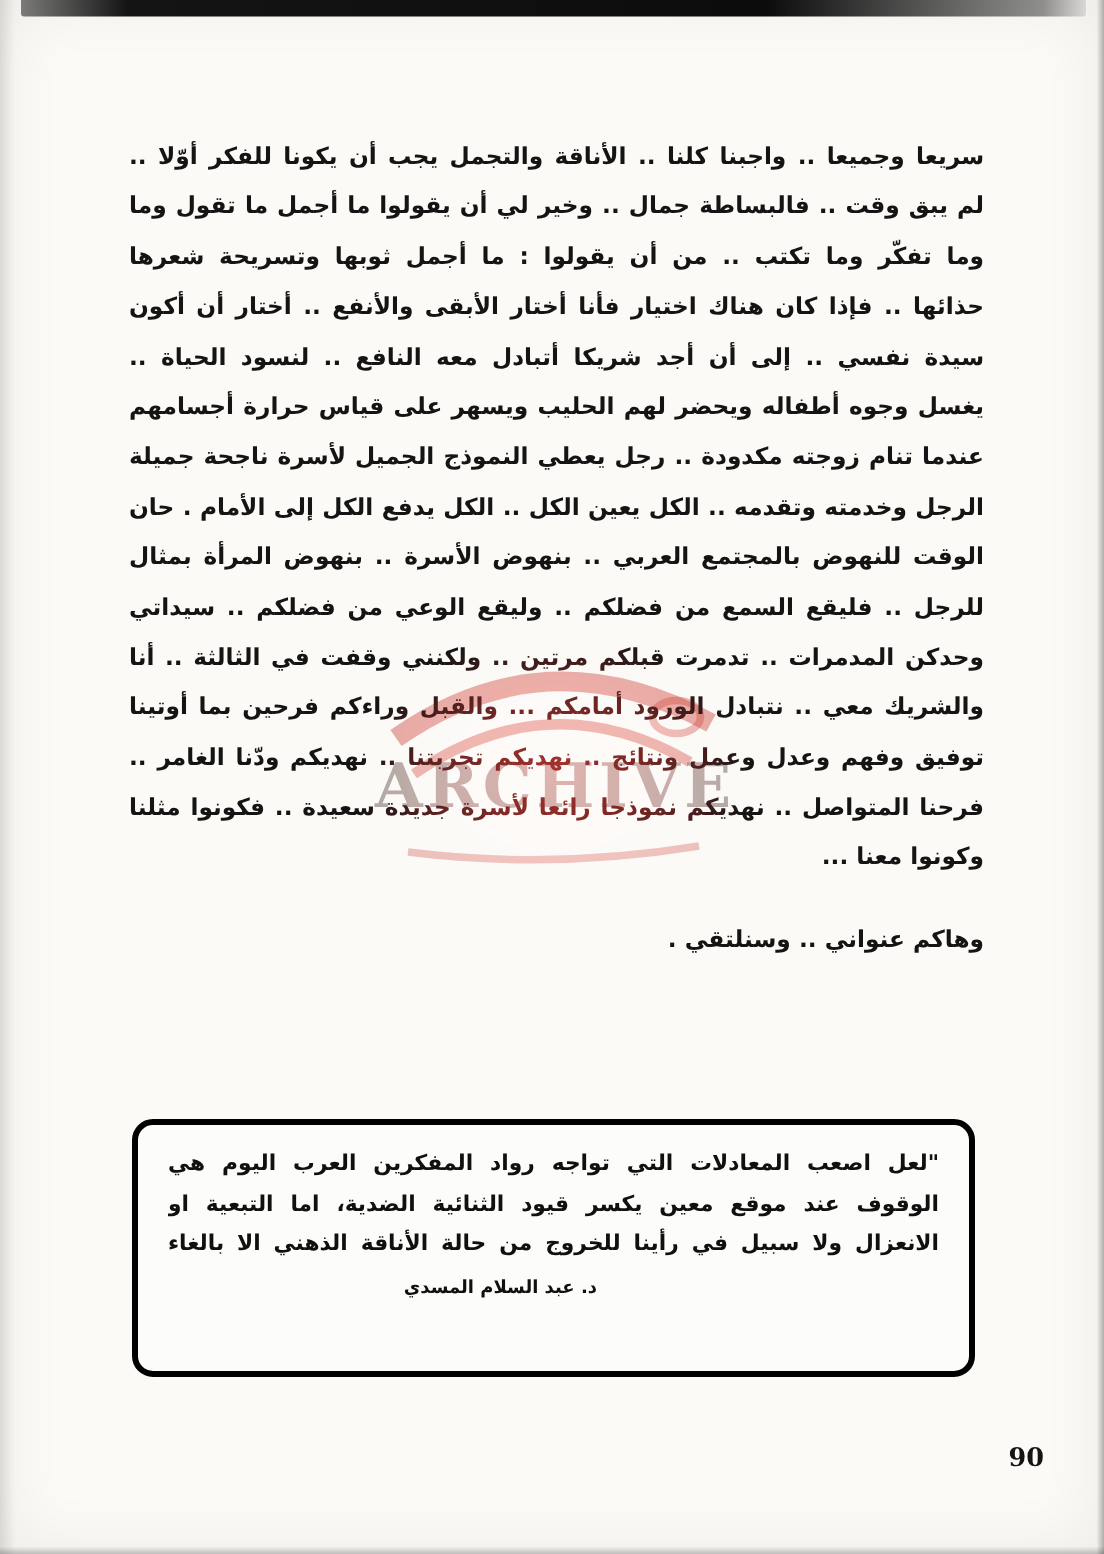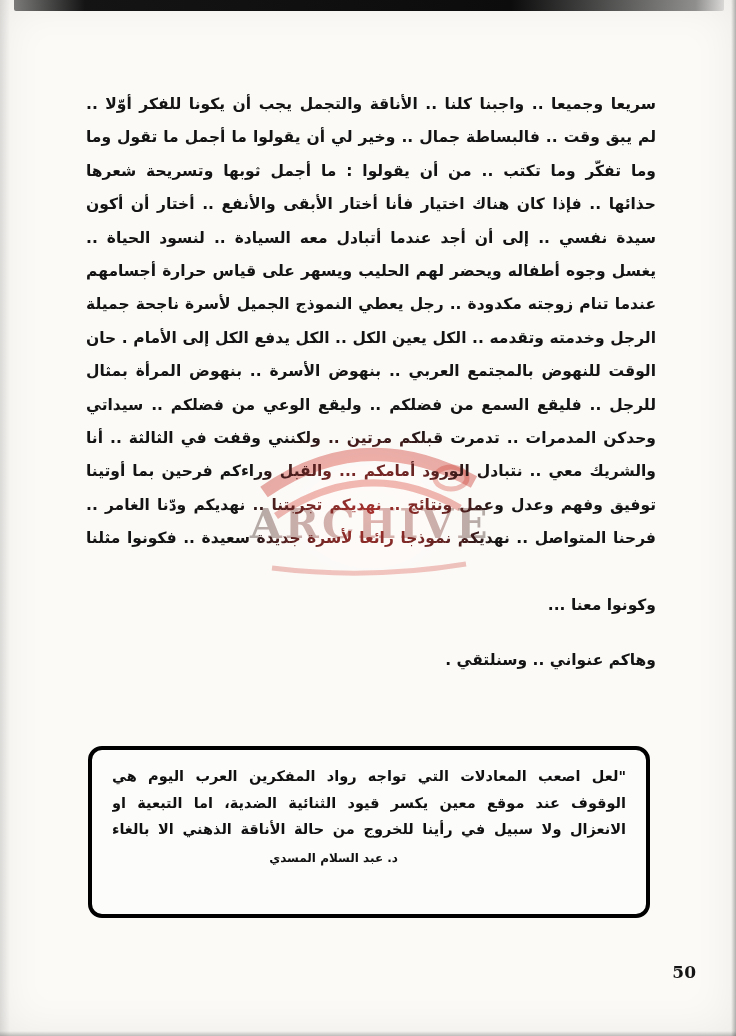--- a/index.html
+++ b/index.html
@@ -32,21 +32,21 @@
     font-weight:bold;
     font-size:15.5px;
     color:#141414;
     z-index:1;
   }
   .line {
     line-height:33.4px; height:33.4px; overflow:hidden;
     text-align:justify;
     text-align-last:justify;
   }
-  .line.last { text-align-last:right; text-align:right;margin-top:34px; }
+  .line.last { text-align-last:right; text-align:right; }
   .closing {
     margin-top:21px;
     line-height:33px;
   }
 
   
   .watermark {
     position:absolute; left:246px; top:430px; width:244px; height:165px;
     z-index:0; pointer-events:none;
   }
@@ -124,36 +124,36 @@
     <div class="archive-text">ARCHIVE</div>
   </div>
 
   <div class="red-tint"></div>
 
   <div class="body-text">
     <div class="line">سريعا وجميعا .. واجبنا كلنا .. الأناقة والتجمل يجب أن يكونا للفكر أوّلا .. وإن</div>
     <div class="line">لم يبق وقت .. فالبساطة جمال .. وخير لي أن يقولوا ما أجمل ما تقول وما تفعل</div>
     <div class="line">وما تفكّر وما تكتب .. من أن يقولوا : ما أجمل ثوبها وتسريحة شعرها وفردتي</div>
     <div class="line">حذائها .. فإذا كان هناك اختيار فأنا أختار الأبقى والأنفع .. أختار أن أكون</div>
-    <div class="line">سيدة نفسي .. إلى أن أجد عندما أتبادل معه السيادة .. لنسود الحياة ..</div>
+    <div class="line">سيدة نفسي .. إلى أن أجد شريكا أتبادل معه النافع .. لنسود الحياة ..</div>
     <div class="line">يغسل وجوه أطفاله ويحضر لهم الحليب ويسهر على قياس حرارة أجسامهم ليلا</div>
     <div class="line">عندما تنام زوجته مكدودة .. رجل يعطي النموذج الجميل لأسرة ناجحة جميلة ..</div>
     <div class="line">الرجل وخدمته وتقدمه .. الكل يعين الكل .. الكل يدفع الكل إلى الأمام . حان</div>
     <div class="line">الوقت للنهوض بالمجتمع العربي .. بنهوض الأسرة .. بنهوض المرأة بمثال جديد</div>
     <div class="line">للرجل .. فليقع السمع من فضلكم .. وليقع الوعي من فضلكم .. سيداتي لستن</div>
     <div class="line">وحدكن المدمرات .. تدمرت قبلكم مرتين .. ولكنني وقفت في الثالثة .. أنا الآن</div>
     <div class="line">والشريك معي .. نتبادل الورود أمامكم ... والقبل وراءكم فرحين بما أوتينا من</div>
     <div class="line">توفيق وفهم وعدل وعمل ونتائج .. نهديكم تجربتنا .. نهديكم ودّنا الغامر .. نهديكم</div>
     <div class="line">فرحنا المتواصل .. نهديكم نموذجا رائعا لأسرة جديدة سعيدة .. فكونوا مثلنا</div>
     <div class="line last">وكونوا معنا ...</div>
     <div class="closing">وهاكم عنواني .. وسنلتقي .</div>
   </div>
 
   <div class="quote-box">
     <div class="qline">"لعل اصعب المعادلات التي تواجه رواد المفكرين العرب اليوم هي</div>
     <div class="qline">الوقوف عند موقع معين يكسر قيود الثنائية الضدية، اما التبعية او</div>
     <div class="qline">الانعزال ولا سبيل في رأينا للخروج من حالة الأناقة الذهني الا بالغاء</div>
     <div class="signature">د. عبد السلام المسدي</div>
   </div>
 
-  <div class="page-number">50</div>
+  <div class="page-number">90</div>
 
 </div>
 
 </body></html>

